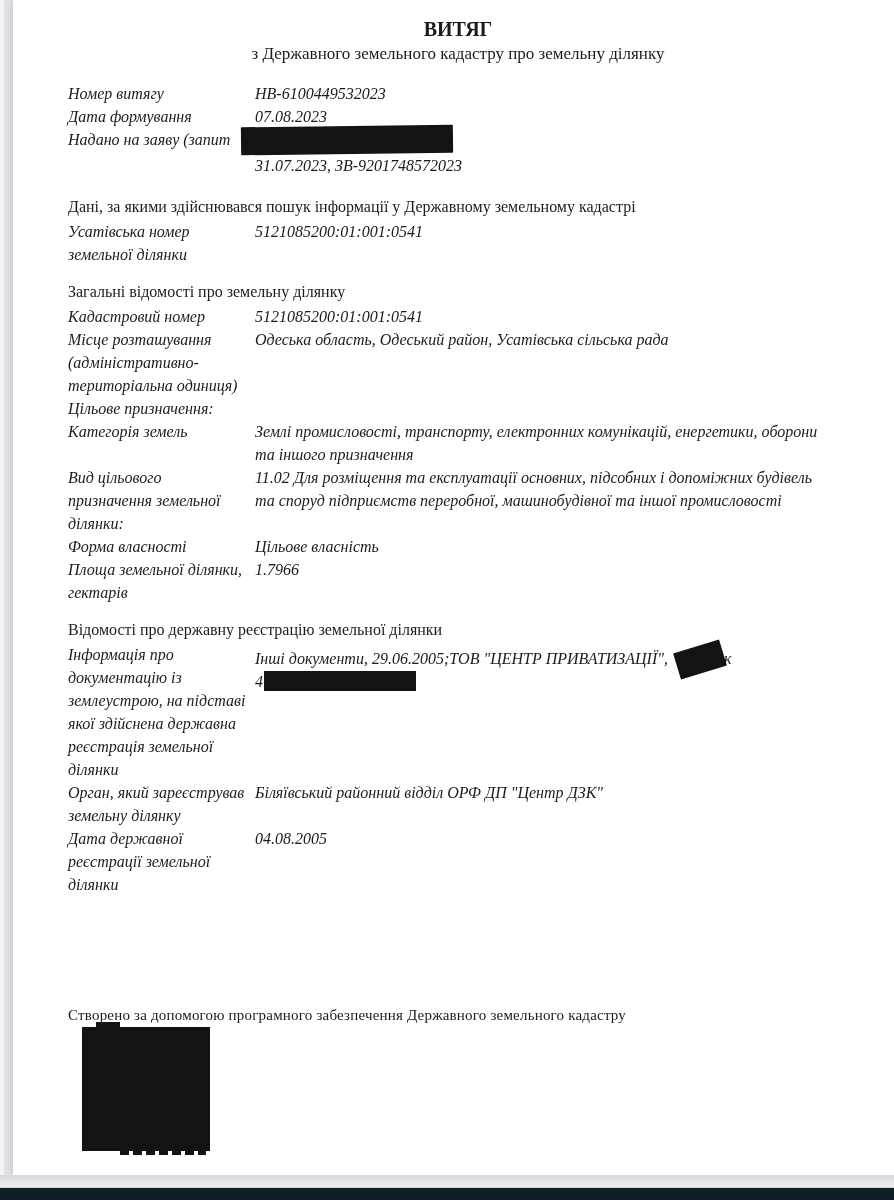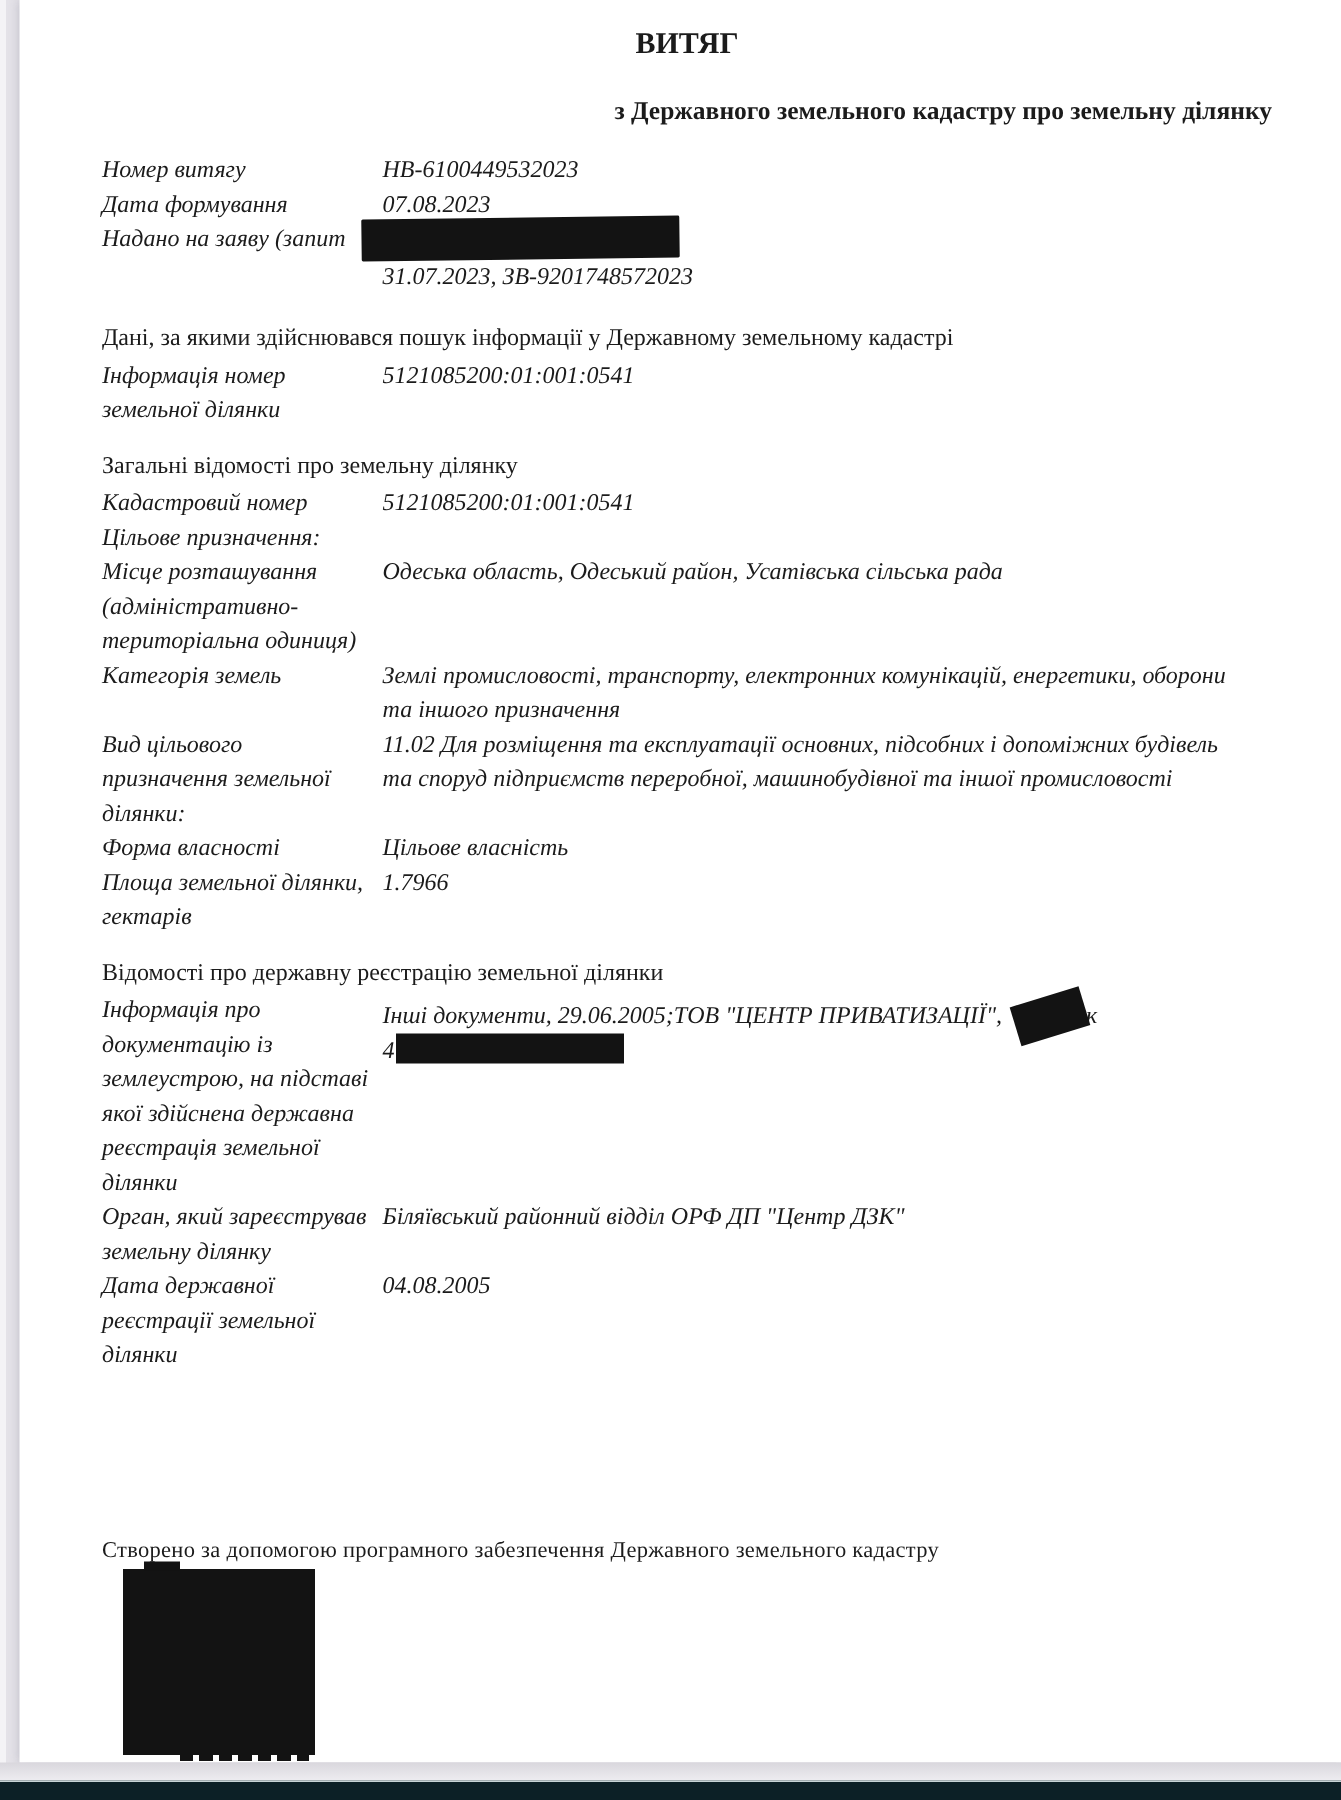--- a/index.html
+++ b/index.html
@@ -32,25 +32,25 @@
     line-height: 23px;
   }
   .doc-title {
     margin: 0;
     text-align: center;
     font-size: 20px;
     line-height: 26px;
     font-weight: bold;
   }
   .doc-subtitle {
-    margin: 20px 0 0 0;
-    text-align: right;
+    margin: 0 0 0 0;
+    text-align: center;
     font-size: 17px;
     line-height: 23px;
-    font-weight: bold;
+    font-weight: normal;
   }
   .meta-block { margin-top: 17px; }
   .row {
     display: grid;
     grid-template-columns: 187px 1fr;
     align-items: start;
     font-style: italic;
   }
   .flabel { padding-right: 8px; }
   .fvalue { max-width: 575px; }
@@ -160,36 +160,36 @@
         <div class="fvalue"><span class="redact redact-request"></span></div>
       </div>
       <div class="row">
         <div class="flabel"></div>
         <div class="fvalue">31.07.2023, ЗВ-9201748572023</div>
       </div>
     </div>
 
     <div class="section-heading">Дані, за якими здійснювався пошук інформації у Державному земельному кадастрі</div>
     <div class="row">
-      <div class="flabel">Інформація номер земельної ділянки</div>
+      <div class="flabel">Усатівська номер земельної ділянки</div>
       <div class="fvalue">5121085200:01:001:0541</div>
     </div>
 
     <div class="section-heading tight">Загальні відомості про земельну ділянку</div>
     <div class="row">
       <div class="flabel">Кадастровий номер</div>
       <div class="fvalue">5121085200:01:001:0541</div>
     </div>
     <div class="row">
+      <div class="flabel">Місце розташування (адміністративно-територіальна одиниця)</div>
+      <div class="fvalue">Одеська область, Одеський район, Усатівська сільська рада</div>
+    </div>
+    <div class="row">
       <div class="flabel">Цільове призначення:</div>
       <div class="fvalue"></div>
-    </div>
-    <div class="row">
-      <div class="flabel">Місце розташування (адміністративно-територіальна одиниця)</div>
-      <div class="fvalue">Одеська область, Одеський район, Усатівська сільська рада</div>
     </div>
     <div class="row">
       <div class="flabel">Категорія земель</div>
       <div class="fvalue">Землі промисловості, транспорту, електронних комунікацій, енергетики, оборони та іншого призначення</div>
     </div>
     <div class="row">
       <div class="flabel">Вид цільового призначення земельної ділянки:</div>
       <div class="fvalue">11.02 Для розміщення та експлуатації основних, підсобних і допоміжних будівель та споруд підприємств переробної, машинобудівної та іншої промисловості</div>
     </div>
     <div class="row">

